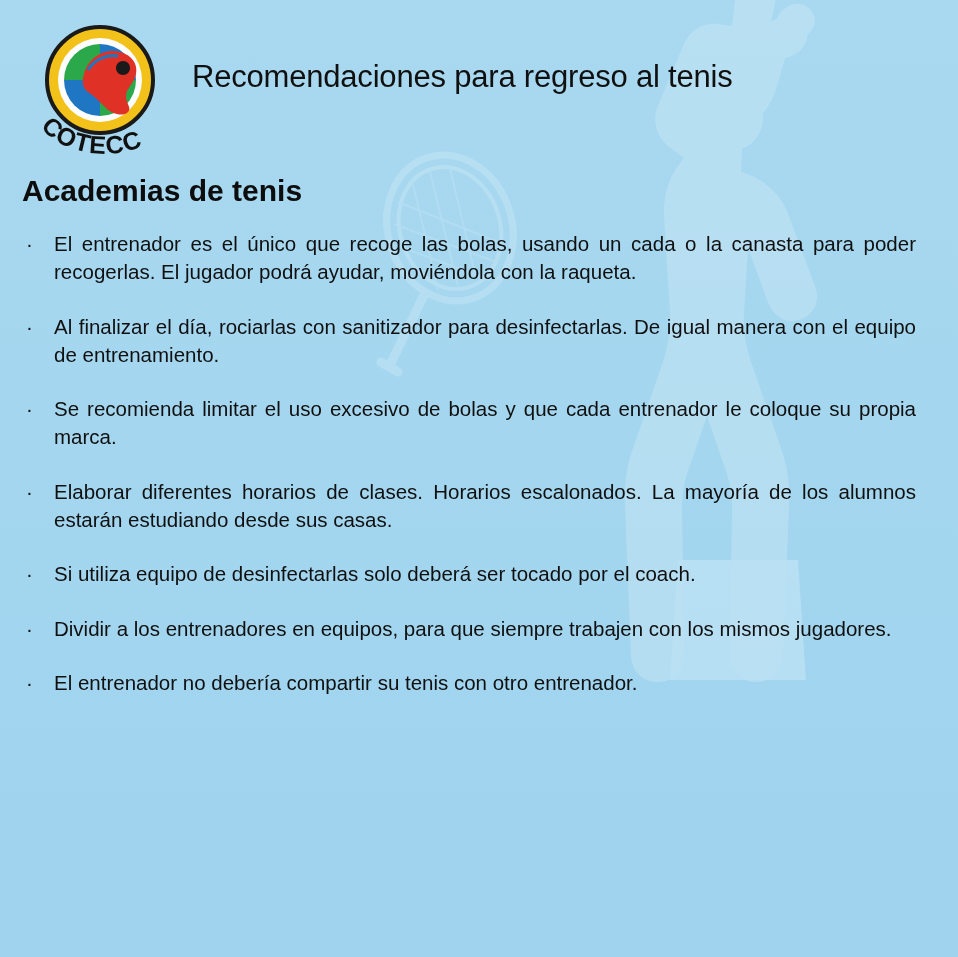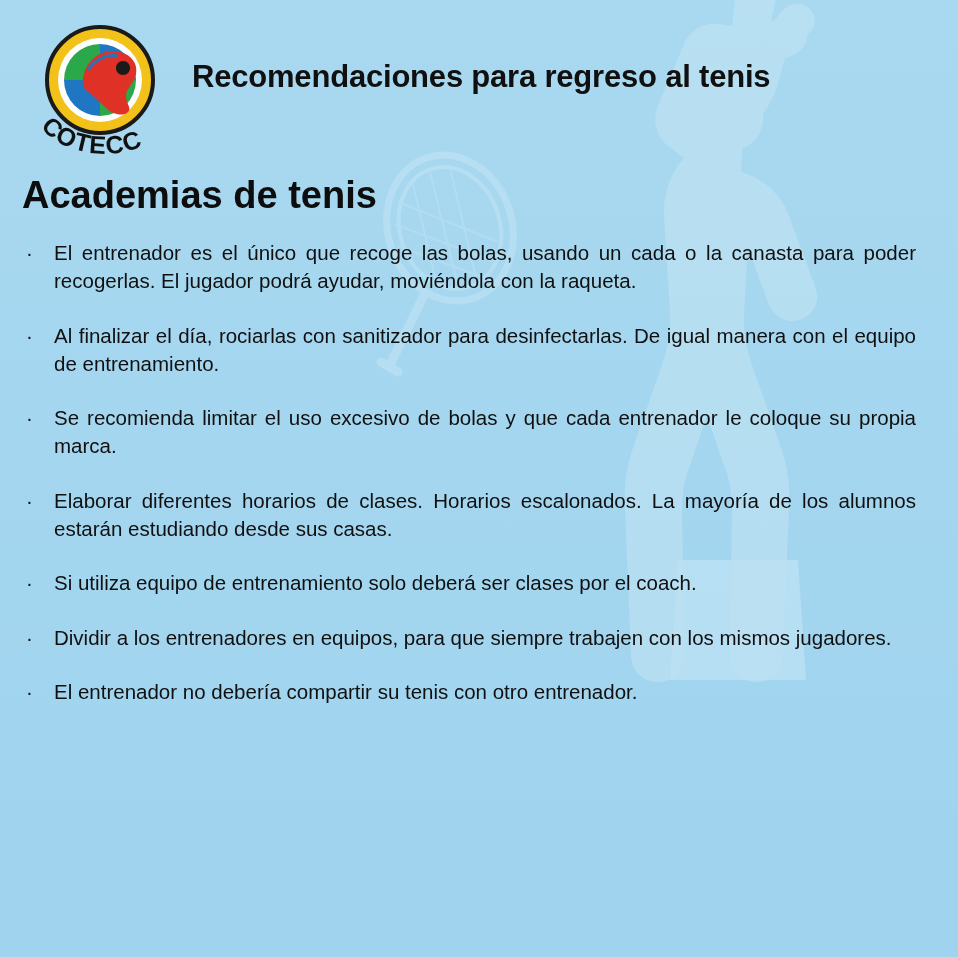--- a/index.html
+++ b/index.html
@@ -76,34 +76,34 @@
     font-size: 25px;
     fill: #111;
     letter-spacing: 1px;
   }
   .title {
     flex: 1;
     margin: 0;
     padding-top: 42px;
     padding-left: 16px;
     font-size: 31px;
-    font-weight: bold;
+    font-weight: normal;
     color: #101010;
     letter-spacing: -0.2px;
     line-height: 1.1;
   }
 
   
   .content {
     position: relative;
     padding: 6px 34px 0 22px;
   }
   .section-title {
     margin: 18px 0 22px 0;
-    font-size: 38px;
+    font-size: 30px;
     font-weight: bold;
     color: #0d0d0d;
   }
   ul.bullets {
     list-style: none;
     margin: 0;
     padding: 0;
   }
   ul.bullets li {
     position: relative;
@@ -206,21 +206,21 @@
       <li>
         <span class="dot">·</span>
         <span class="txt">Se recomienda limitar el uso excesivo de bolas y que cada entrenador le coloque su propia marca.</span>
       </li>
       <li>
         <span class="dot">·</span>
         <span class="txt">Elaborar diferentes horarios de clases. Horarios escalonados. La mayoría de los alumnos estarán estudiando desde sus casas.</span>
       </li>
       <li class="short">
         <span class="dot">·</span>
-        <span class="txt">Si utiliza equipo de entrenamiento solo deberá ser clases por el coach.</span>
+        <span class="txt">Si utiliza equipo de desinfectarlas solo deberá ser tocado por el coach.</span>
       </li>
       <li>
         <span class="dot">·</span>
         <span class="txt">Dividir a los entrenadores en equipos, para que siempre trabajen con los mismos jugadores.</span>
       </li>
       <li class="short">
         <span class="dot">·</span>
         <span class="txt">El entrenador no debería compartir su tenis con otro entrenador.</span>
       </li>
     </ul>

